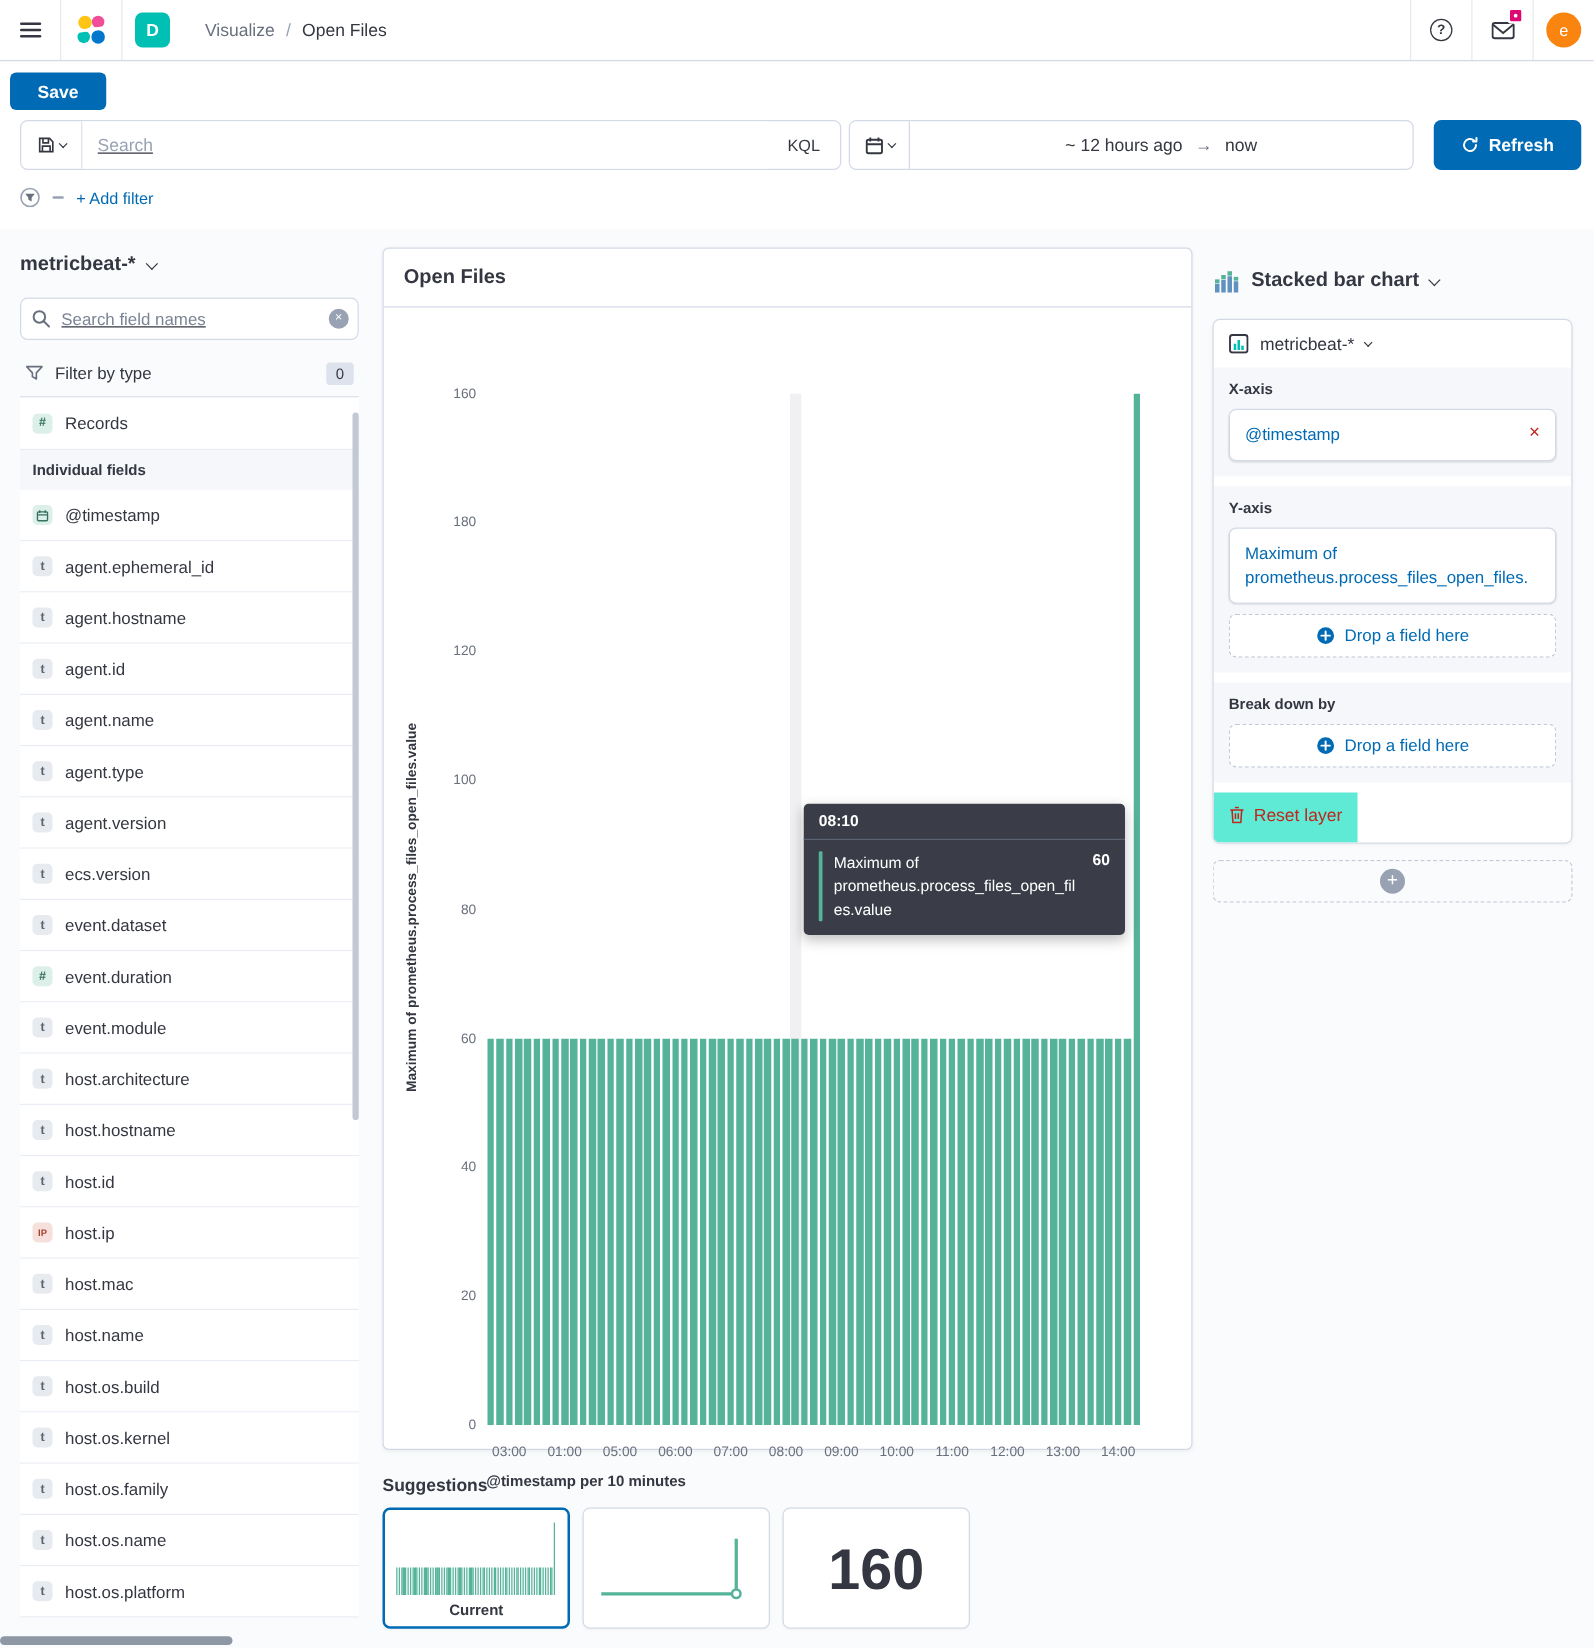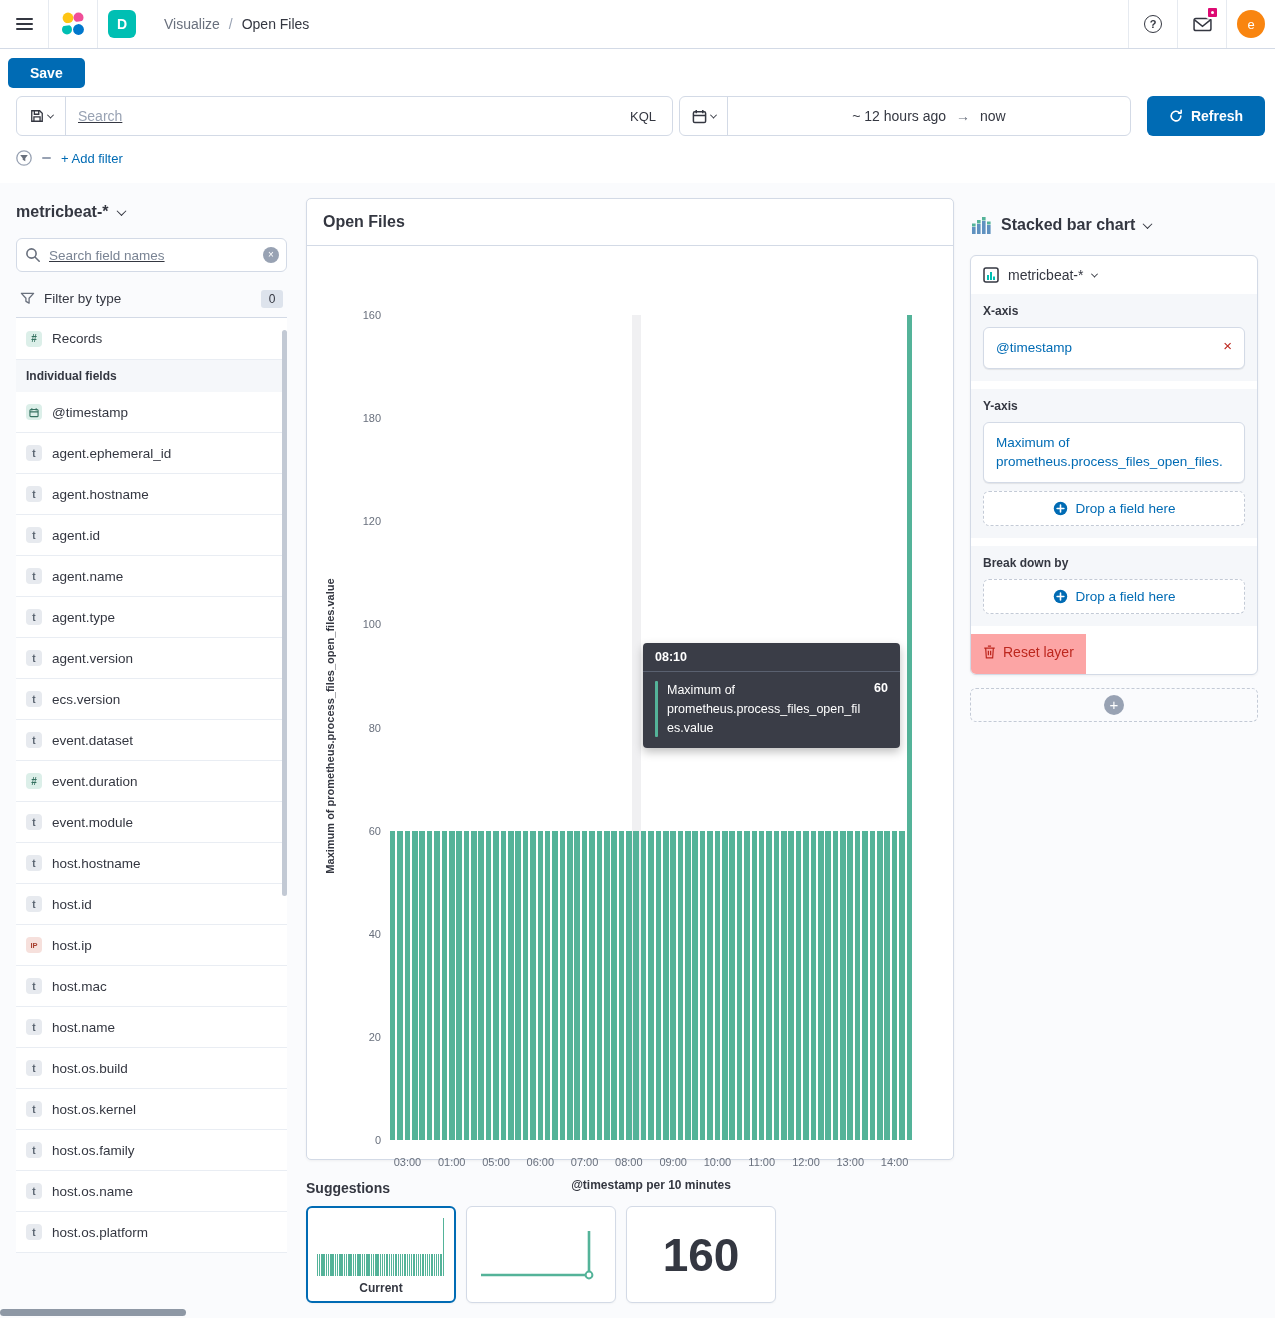--- a/index.html
+++ b/index.html
@@ -77,21 +77,21 @@
   .panel-header{height:47px;border-bottom:1px solid var(--border);display:flex;align-items:center;padding:0 16px;font-size:16px;font-weight:600;}
   .chart-area{position:relative;width:100%;height:913px;}
   .y-axis-title{position:absolute;width:825px;left:-390px;top:474px;transform:rotate(-90deg);text-align:center;font-size:11px;font-weight:700;color:var(--text);}
   .y-ticks{position:absolute;left:30px;top:69px;width:44px;height:825px;}
   .y-tick{position:absolute;right:0;font-size:11px;color:var(--subdued);}
   .plot-area{position:absolute;left:82px;top:69px;width:524px;height:825px;}
   .bar{position:absolute;bottom:0;background:var(--bar);z-index:1;}
   .hover-band{position:absolute;top:0;bottom:0;background:rgba(105,112,125,.10);z-index:0;}
   .x-ticks{position:absolute;left:82px;top:910px;width:524px;height:16px;}
   .x-tick{position:absolute;width:40px;text-align:center;font-size:11px;color:var(--subdued);}
-  .x-axis-title{position:absolute;left:82px;top:932px;width:524px;text-align:center;font-size:12px;font-weight:700;}
+  .x-axis-title{position:absolute;left:82px;top:932px;width:524px;font-size:12px;font-weight:700;}
   .tooltip{position:absolute;left:336px;top:397px;width:257px;background:rgba(52,55,65,.97);color:#fff;border-radius:4px;box-shadow:0 4px 10px rgba(0,0,0,.25);z-index:6;}
   .tt-header{padding:7px 12px;font-size:12.5px;font-weight:700;border-bottom:1px solid #5A6170;}
   .tt-body{padding:9px 12px 11px;display:flex;gap:9px;font-size:12.5px;}
   .tt-marker{width:3px;border-radius:1px;background:var(--bar);flex:none;align-self:stretch;}
   .tt-label{flex:1;line-height:1.5;overflow-wrap:anywhere;}
   .tt-value{font-weight:700;}
 
   
   .suggestions{position:absolute;left:306px;top:1180px;z-index:5;}
   .sugg-title{font-size:14px;font-weight:700;}
@@ -109,21 +109,21 @@
   .config{position:absolute;left:970px;top:212px;width:288px;z-index:5;}
   .switcher{display:flex;align-items:center;gap:9px;font-size:16px;font-weight:700;height:26px;cursor:pointer;}
   .layer-card{margin-top:17px;background:#fff;border:1px solid var(--border);border-radius:6px;box-shadow:0 1px 3px rgba(0,0,0,.05);overflow:hidden;}
   .layer-head{padding:11px 12px;display:flex;align-items:center;gap:9px;font-size:14px;cursor:pointer;}
   .dim-group{background:#F5F7FA;padding:10px 12px 12px;margin-bottom:8px;}
   .dim-label{font-size:12px;font-weight:700;margin-bottom:9px;}
   .dim-filled{background:#fff;border:1px solid var(--border);border-radius:6px;box-shadow:0 1px 1px rgba(0,0,0,.08);padding:10px 12px;display:flex;align-items:flex-start;justify-content:space-between;gap:8px;font-size:13.5px;color:var(--primary);line-height:1.45;cursor:pointer;}
   .dim-remove{color:var(--danger);font-size:15px;line-height:1;padding:0 0 0 4px;flex:none;}
   .dim-remove::before{content:"\00d7";}
   .dim-drop{margin-top:8px;background:#fff;border:1px dashed #C3CAD6;border-radius:6px;padding:9px 12px;display:flex;align-items:center;justify-content:center;gap:8px;font-size:13.5px;color:var(--primary);cursor:pointer;}
-  .reset-row{padding:10px 12px 14px;display:flex;align-items:center;justify-content:flex-end;gap:7px;color:var(--danger);font-size:14px;cursor:pointer;background:#fca5a5;}
+  .reset-row{padding:10px 12px 14px;display:flex;align-items:center;justify-content:flex-end;gap:7px;color:var(--danger);font-size:14px;cursor:pointer;background:#5eead4;}
   .add-layer{margin-top:13px;height:34px;border:1px dashed #C3CAD6;border-radius:6px;display:flex;align-items:center;justify-content:center;}
   .add-plus{width:20px;height:20px;border-radius:50%;background:#98A2B3;color:#fff;font-size:15px;line-height:19px;text-align:center;padding:0;}
   .add-plus::before{content:"+";}
 </style>
 </head>
 <body>
 
 <div class="workspace-bg"></div>
 
 <div class="topbar">
@@ -285,20 +285,24 @@
         <span class="token tk-string"></span>
         <span>event.dataset</span>
       </div>
       <div class="field-row">
         <span class="token tk-number"></span>
         <span>event.duration</span>
       </div>
       <div class="field-row">
         <span class="token tk-string"></span>
         <span>event.module</span>
+      </div>
+      <div class="field-row">
+        <span class="token tk-string"></span>
+        <span>host.architecture</span>
       </div>
       <div class="field-row">
         <span class="token tk-string"></span>
         <span>host.hostname</span>
       </div>
       <div class="field-row">
         <span class="token tk-string"></span>
         <span>host.id</span>
       </div>
       <div class="field-row">

